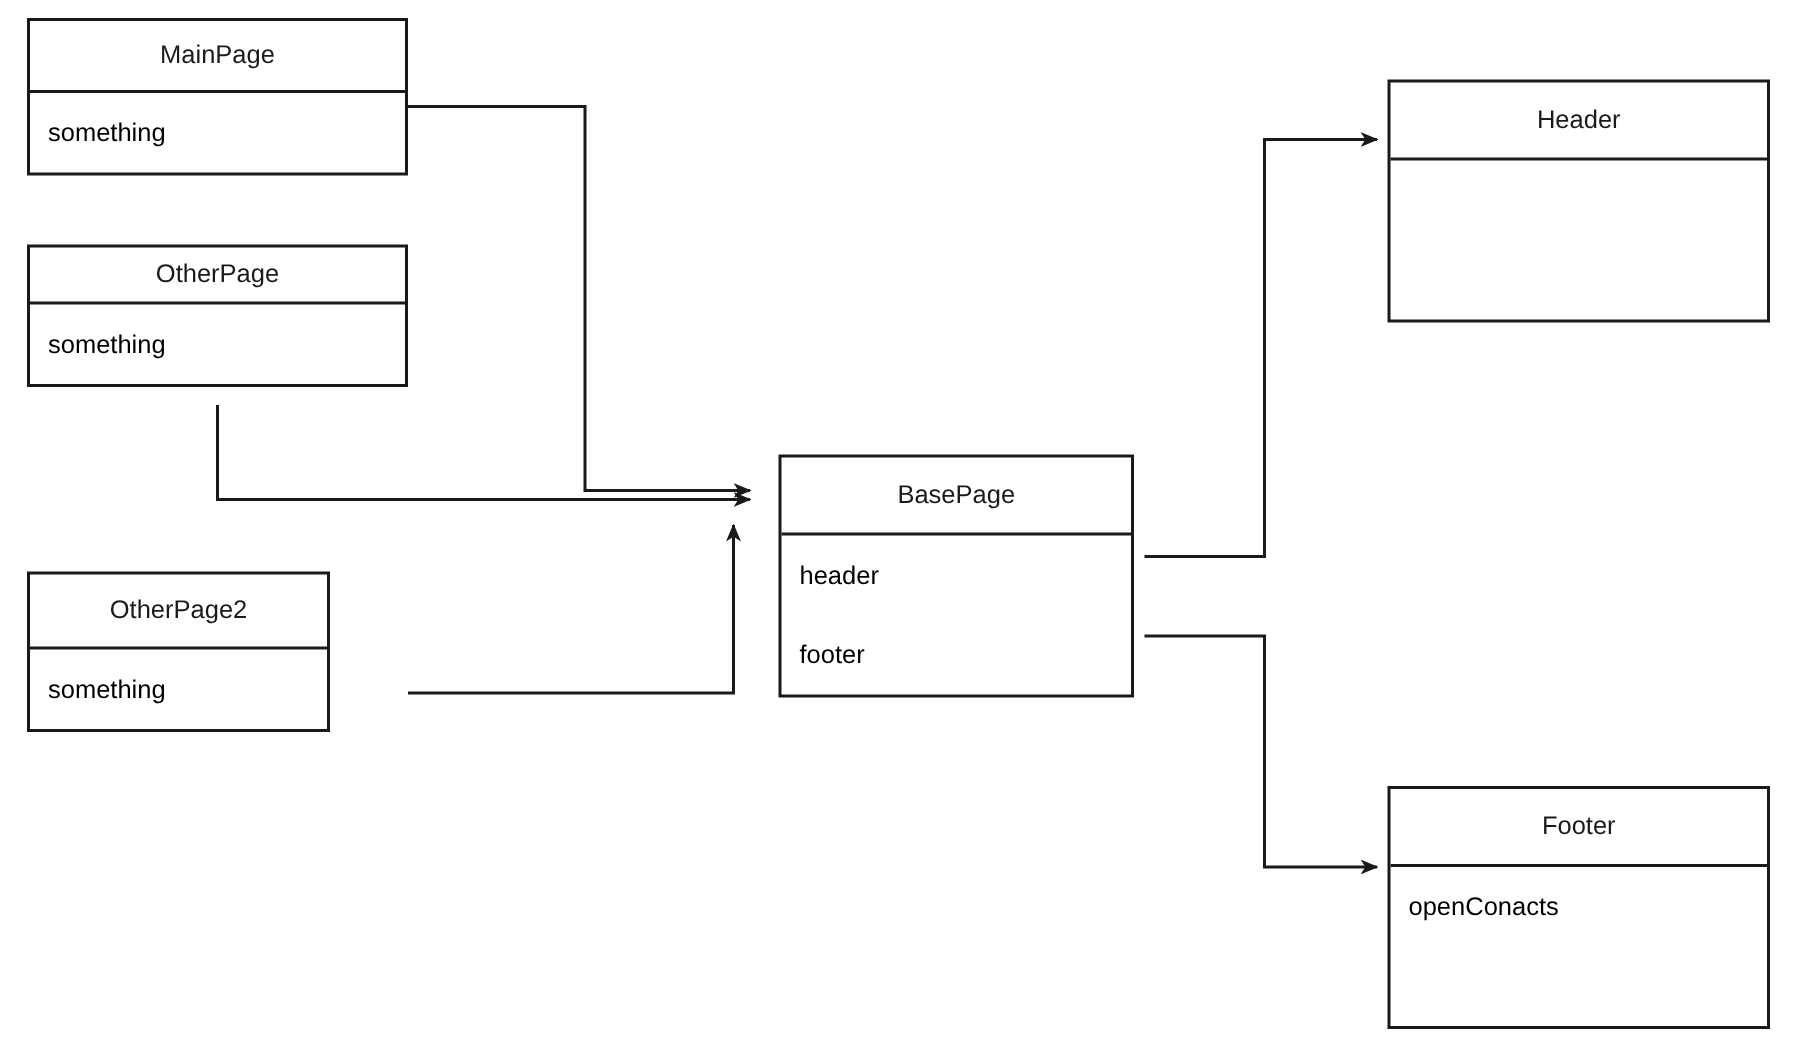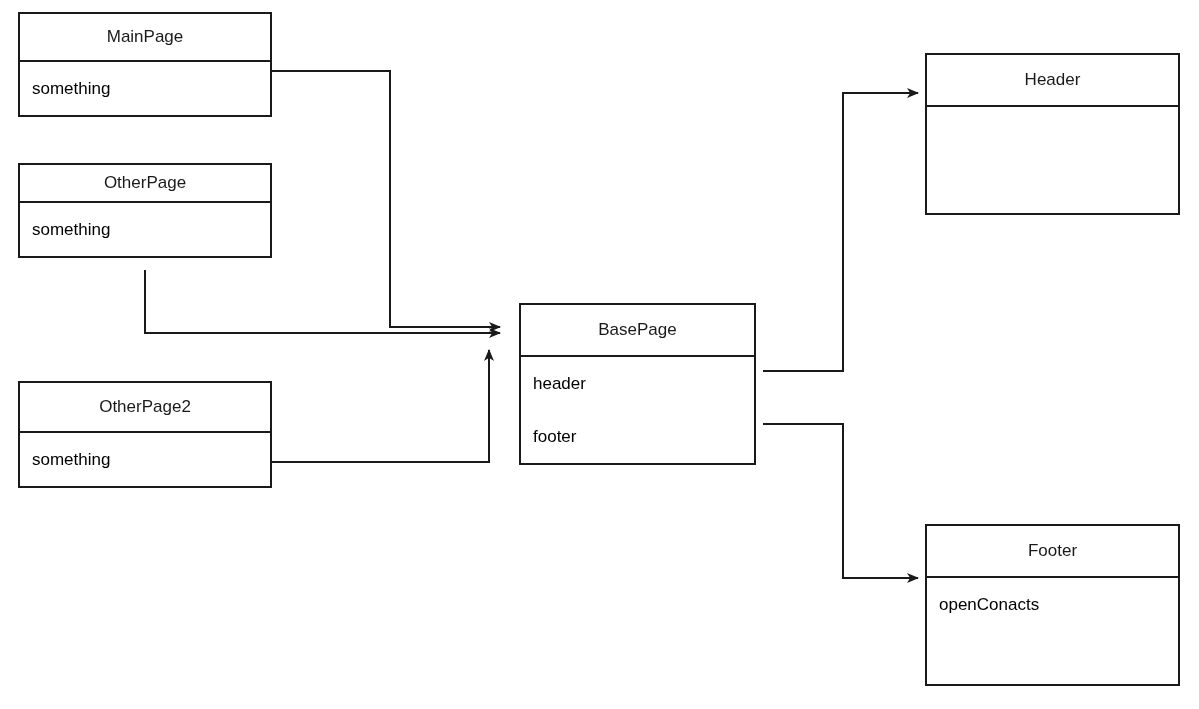--- a/index.html
+++ b/index.html
@@ -90,21 +90,21 @@
     </div>
   </div>
 
   <div class="uml-class" style="left:18px; top:163px; width:254px; height:95px;">
     <div class="uml-class-title">OtherPage</div>
     <div class="uml-class-body">
       <div class="uml-attribute">something</div>
     </div>
   </div>
 
-  <div class="uml-class" style="left:18px; top:381px; width:254px; height:107px;">
+  <div class="uml-class" style="left:18px; top:381px; width:202px; height:107px;">
     <div class="uml-class-title">OtherPage2</div>
     <div class="uml-class-body">
       <div class="uml-attribute">something</div>
     </div>
   </div>
 
   <div class="uml-class" style="left:519px; top:290px; width:237px; height:162px;margin-top:13px;">
     <div class="uml-class-title">BasePage</div>
     <div class="uml-class-body">
       <div class="uml-attribute">header</div>

